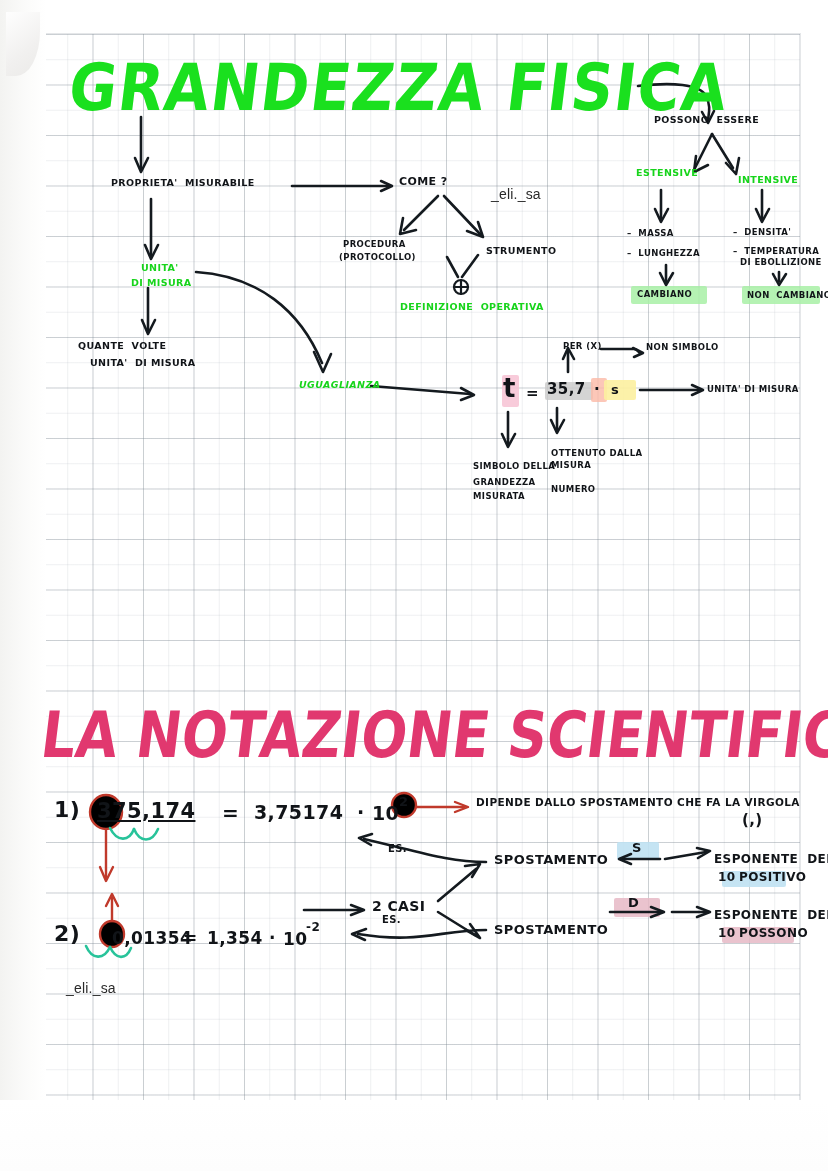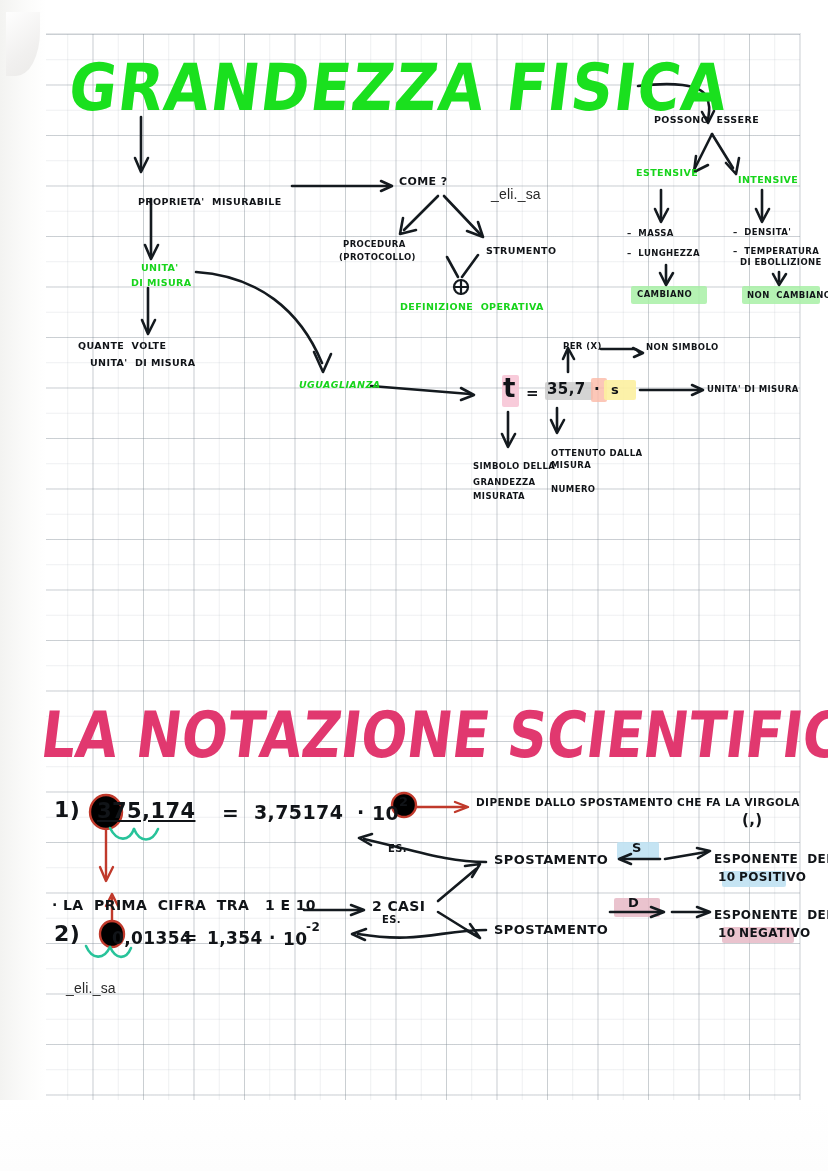--- a/index.html
+++ b/index.html
@@ -244,21 +244,21 @@
     <path d="M697 848 L710 851 L698 858"></path>
 
     <path d="M610 912 L660 912"></path>
     <path d="M651 907 L664 912 L651 917"></path>
     <path d="M672 912 L706 912"></path>
     <path d="M697 907 L710 912 L697 917"></path>
   </svg>
 
   <div class="hw titleg ontop" style="left:74px;top:52px;">GRANDEZZA FISICA</div>
 
-  <div class="hw sm ontop" style="left:138px;top:178px;margin-top:19px;">PROPRIETA'  MISURABILE</div>
+  <div class="hw sm ontop" style="left:111px;top:178px;">PROPRIETA'  MISURABILE</div>
   <div class="hw md ontop" style="left:399px;top:176px;">COME ?</div>
 
   <div class="hw xs ontop" style="left:343px;top:240px;">PROCEDURA</div>
   <div class="hw xs ontop" style="left:339px;top:253px;">(PROTOCOLLO)</div>
   <div class="hw sm ontop" style="left:486px;top:246px;">STRUMENTO</div>
 
   <div class="hw sm green ontop" style="left:400px;top:302px;">DEFINIZIONE  OPERATIVA</div>
 
   <div class="hw sm green ontop" style="left:141px;top:263px;">UNITA'</div>
   <div class="hw sm green ontop" style="left:131px;top:278px;">DI MISURA</div>
@@ -310,21 +310,20 @@
   <div class="hw ontop" style="left:254px;top:802px;font-size:19px;">3,75174</div>
   <div class="hw ontop" style="left:357px;top:802px;font-size:19px;">·</div>
   <div class="hw ontop" style="left:372px;top:803px;font-size:19px;">10</div>
   <div class="hw ontop" style="left:399px;top:795px;font-size:13px;">2</div>
 
   <div class="hw xs ontop" style="left:388px;top:843px;font-size:10px;">ES.</div>
 
   <div class="hw sm ontop" style="left:476px;top:797px;font-size:10.5px;">DIPENDE DALLO SPOSTAMENTO CHE FA LA VIRGOLA</div>
   <div class="hw ontop" style="left:742px;top:812px;font-size:15px;">(,)</div>
 
-  <div class="hw ontop" style="left:52px;top:898px;font-size:14px;">· LA  PRIMA  CIFRA  TRA   1 E 10</div>
   <div class="hw ontop" style="left:372px;top:899px;font-size:14px;">2 CASI</div>
 
   <div class="hw ontop" style="left:54px;top:922px;font-size:22px;">2)</div>
   <div class="hw ontop" style="left:88px;top:929px;font-size:17px;margin-left:24px;">0,01354</div>
   <div class="hw ontop" style="left:183px;top:929px;font-size:17px;">=</div>
   <div class="hw ontop" style="left:207px;top:929px;font-size:17px;">1,354</div>
   <div class="hw ontop" style="left:269px;top:929px;font-size:17px;">·</div>
   <div class="hw ontop" style="left:283px;top:930px;font-size:17px;">10</div>
   <div class="hw ontop" style="left:306px;top:921px;font-size:12px;">-2</div>
 
@@ -333,17 +332,17 @@
   <div class="hw ontop" style="left:494px;top:853px;font-size:13px;">SPOSTAMENTO</div>
   <div class="hw ontop" style="left:632px;top:841px;font-size:13px;">S</div>
   <div class="hw ontop" style="left:714px;top:853px;font-size:12px;">ESPONENTE  DEL</div>
   <div class="hw ontop" style="left:718px;top:871px;font-size:12px;">10 </div>
   <div class="hw ontop" style="left:739px;top:871px;font-size:12px;">POSITIVO</div>
 
   <div class="hw ontop" style="left:494px;top:923px;font-size:13px;">SPOSTAMENTO</div>
   <div class="hw ontop" style="left:628px;top:896px;font-size:13px;">D</div>
   <div class="hw ontop" style="left:714px;top:909px;font-size:12px;">ESPONENTE  DEL</div>
   <div class="hw ontop" style="left:718px;top:927px;font-size:12px;">10 </div>
-  <div class="hw ontop" style="left:739px;top:927px;font-size:12px;">NEGATIVO</div>
+  <div class="hw ontop" style="left:739px;top:927px;font-size:12px;">POSSONO</div>
 
   <div class="wm" style="left:66px;top:980px;">_eli._sa</div>
 
 </div>
 
 </body></html>

